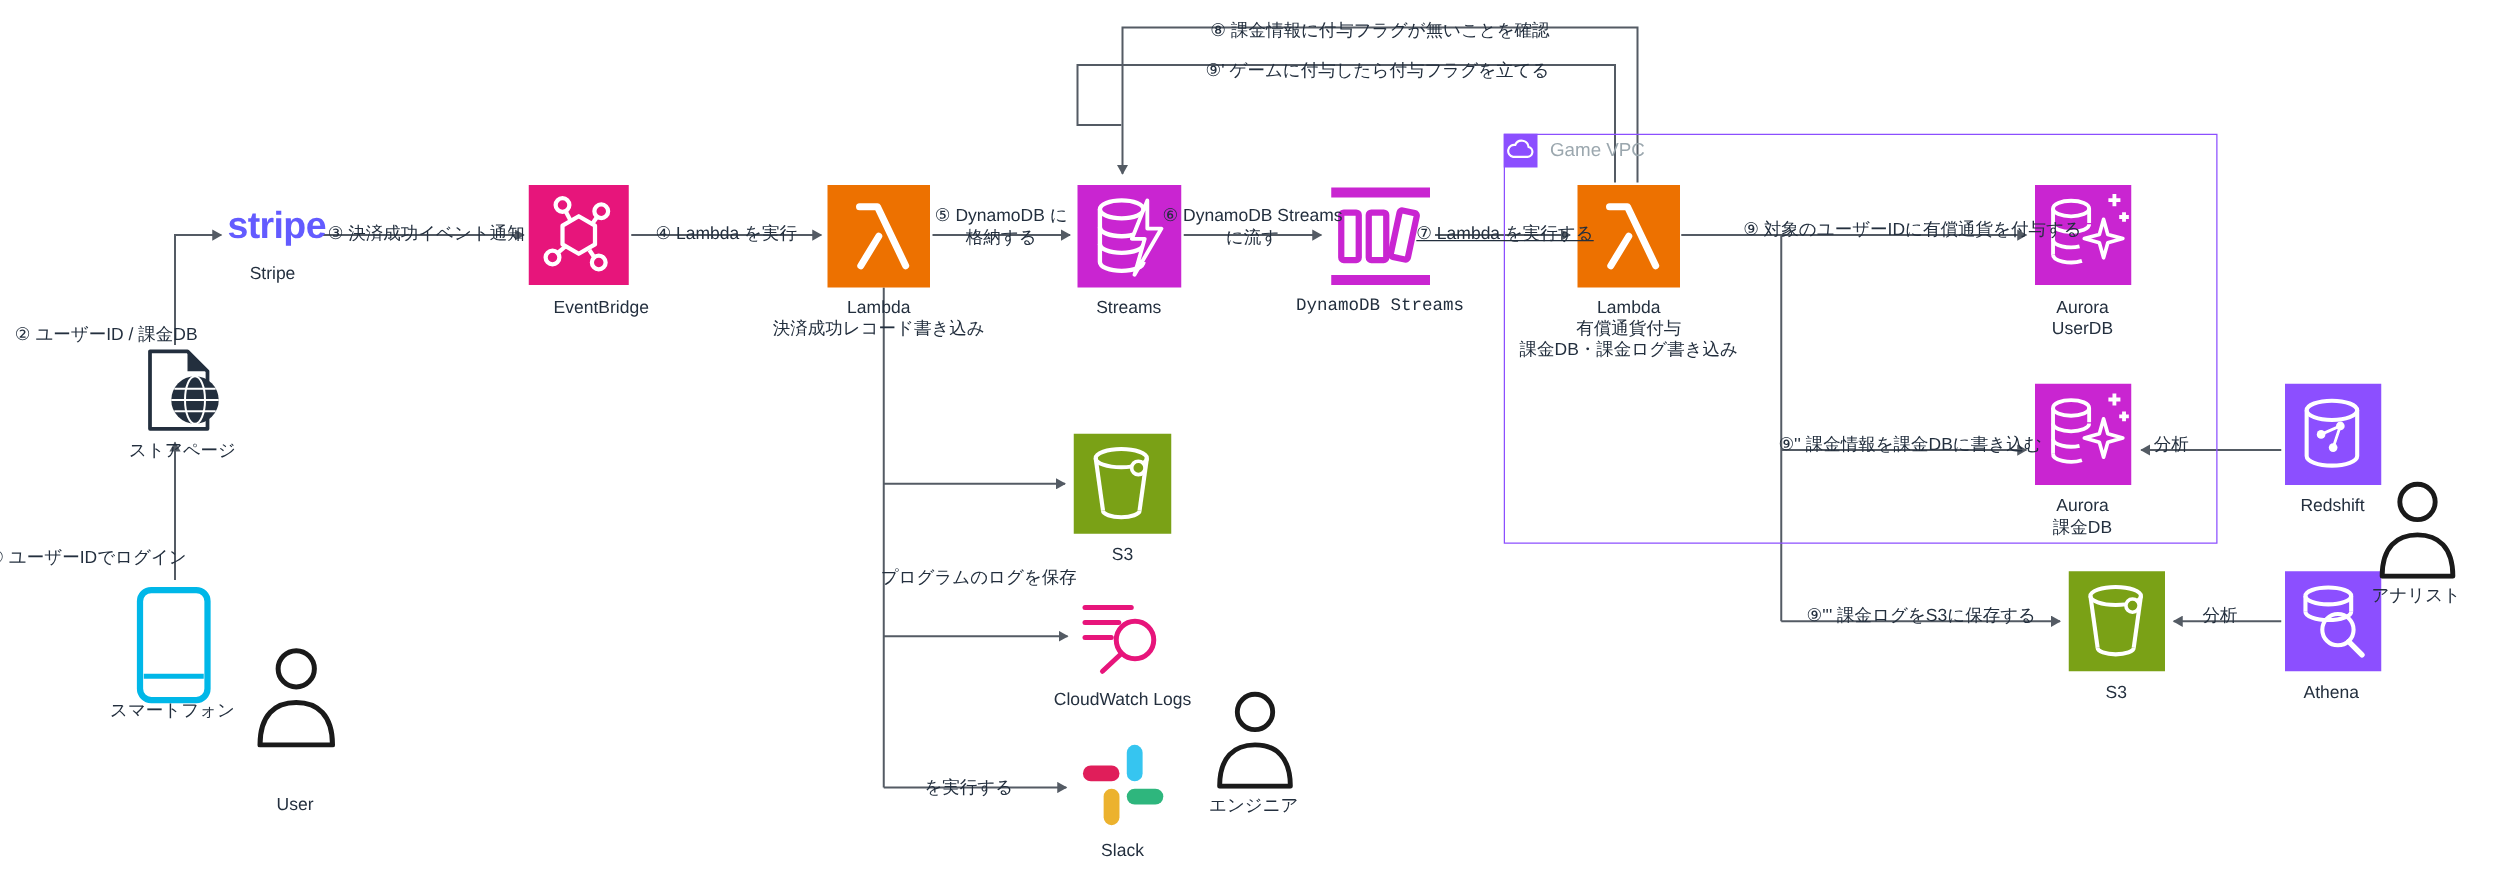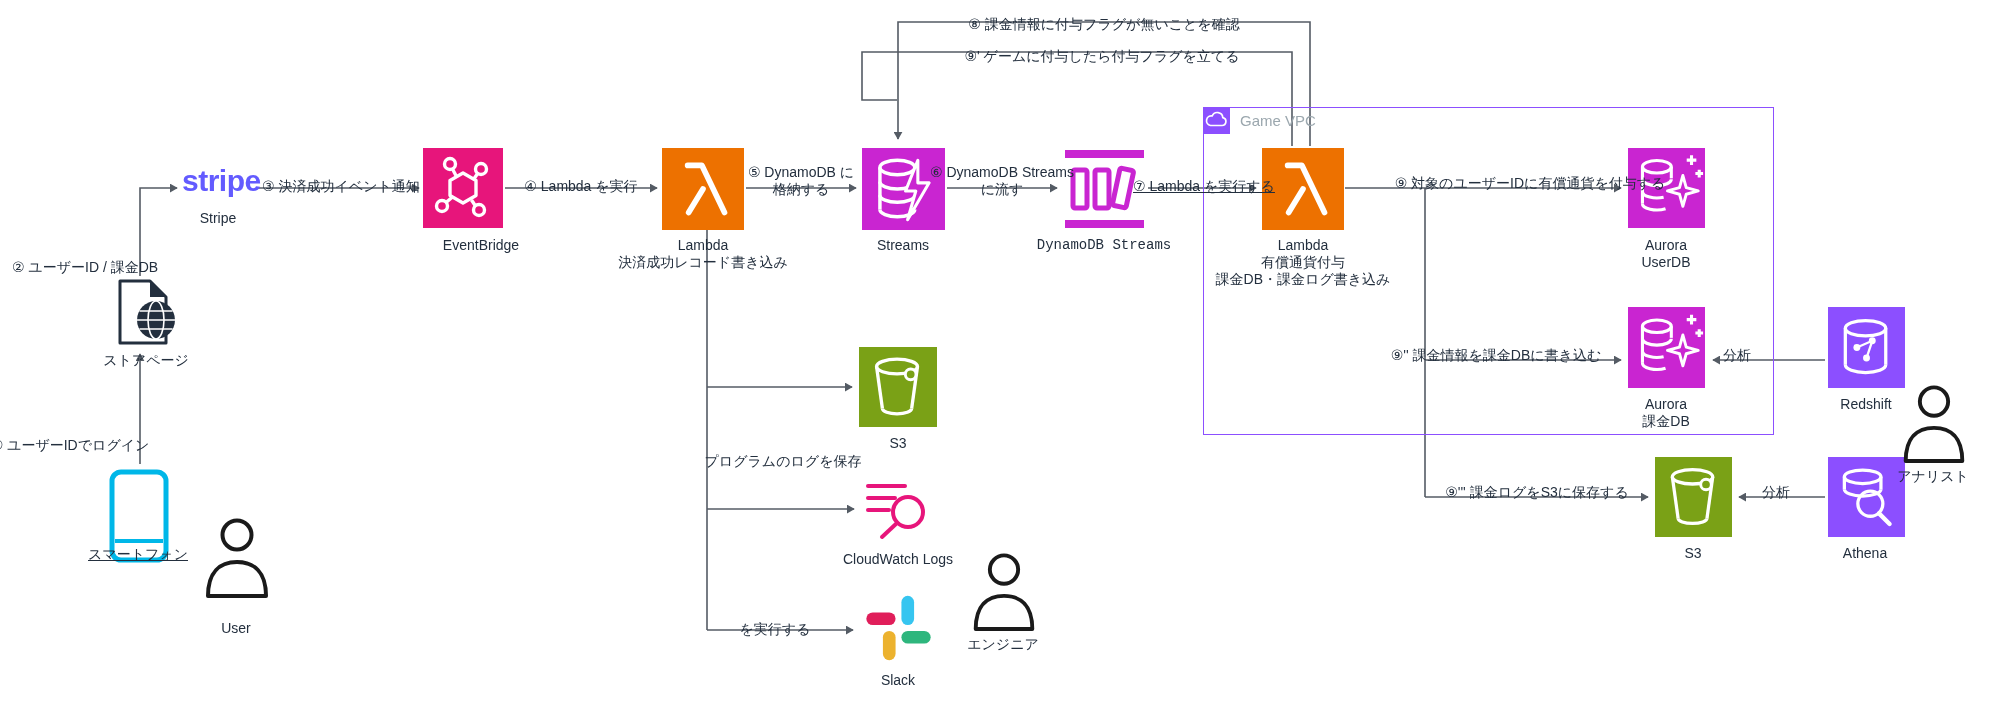--- a/index.html
+++ b/index.html
@@ -75,29 +75,29 @@
   </div>
   <div class="vpc-label">Game VPC</div>
 </div>
 
 <div class="node" style="left:108px;top:468px;width:62px;height:96px;">
   <svg viewBox="0 0 62 96" xmlns="http://www.w3.org/2000/svg">
     <rect x="4" y="4" width="54" height="88" rx="9" fill="#ffffff" stroke="var(--c-smartphone,#00B7E8)" stroke-width="5"></rect>
     <path d="M7,73 H55" stroke="var(--c-smartphone,#00B7E8)" stroke-width="4"></path>
   </svg>
 </div>
-<div class="cap" style="left:138px;top:546px;text-decoration:underline;">スマートフォン</div>
+<div class="cap" style="left:138px;top:560px;">スマートフォン</div>
 
 <div class="node" style="left:200px;top:516px;width:74px;height:82px;">
   <svg viewBox="0 0 74 82" xmlns="http://www.w3.org/2000/svg">
     <circle cx="37" cy="19" r="14.5" fill="#ffffff" stroke="var(--c-person,#1A1A1A)" stroke-width="4"></circle>
     <path d="M8,80 C8,56 20,46 37,46 C54,46 66,56 66,80 Z" fill="#ffffff" stroke="var(--c-person,#1A1A1A)" stroke-width="4" stroke-linejoin="round"></path>
   </svg>
 </div>
-<div class="cap" style="left:236px;top:620px;">User</div>
+<div class="cap" style="left:236px;top:635px;">User</div>
 
 <div class="node" style="left:110px;top:276px;width:72px;height:72px;">
   <svg viewBox="0 0 72 72" xmlns="http://www.w3.org/2000/svg">
     <path d="M10,5 H40 L56,21 V67 H10 Z" fill="#ffffff" stroke="#232F3E" stroke-width="3" stroke-linejoin="round"></path>
     <path d="M40,5 L56,21 H40 Z" fill="#232F3E"></path>
     <circle cx="46" cy="44" r="19" fill="#232F3E"></circle>
     <ellipse cx="46" cy="44" rx="8" ry="19" fill="none" stroke="#ffffff" stroke-width="1.6"></ellipse>
     <path d="M27,44 H65 M29.5,35 H62.5 M29.5,53 H62.5" stroke="#ffffff" stroke-width="1.6"></path>
   </svg>
 </div>
@@ -325,18 +325,18 @@
   <div>格納する</div>
 </div>
 <div class="lbl" style="left:1002px;top:152px;">
   <div>⑥ DynamoDB Streams</div>
   <div>に流す</div>
 </div>
 <div class="lbl" style="left:1204px;top:166px;text-decoration:underline;">⑦ Lambda を実行する</div>
 <div class="lbl" style="left:1104px;top:4px;">⑧ 課金情報に付与フラグが無いことを確認</div>
 <div class="lbl" style="left:1102px;top:36px;">⑨' ゲームに付与したら付与フラグを立てる</div>
 <div class="lbl" style="left:1530px;top:163px;">⑨ 対象のユーザーIDに有償通貨を付与する</div>
-<div class="lbl" style="left:1496px;top:335px;text-align:center;">⑨'' 課金情報を課金DBに書き込む</div>
+<div class="lbl" style="left:1528px;top:335px;text-align:center;">⑨'' 課金情報を課金DBに書き込む</div>
 <div class="lbl" style="left:1537px;top:472px;">⑨''' 課金ログをS3に保存する</div>
 <div class="lbl" style="left:783px;top:441px;">プログラムのログを保存</div>
 <div class="lbl" style="left:775px;top:609px;">を実行する</div>
 <div class="lbl" style="left:1737px;top:335px;">分析</div>
 <div class="lbl" style="left:1776px;top:472px;">分析</div>
 
 </body></html>

